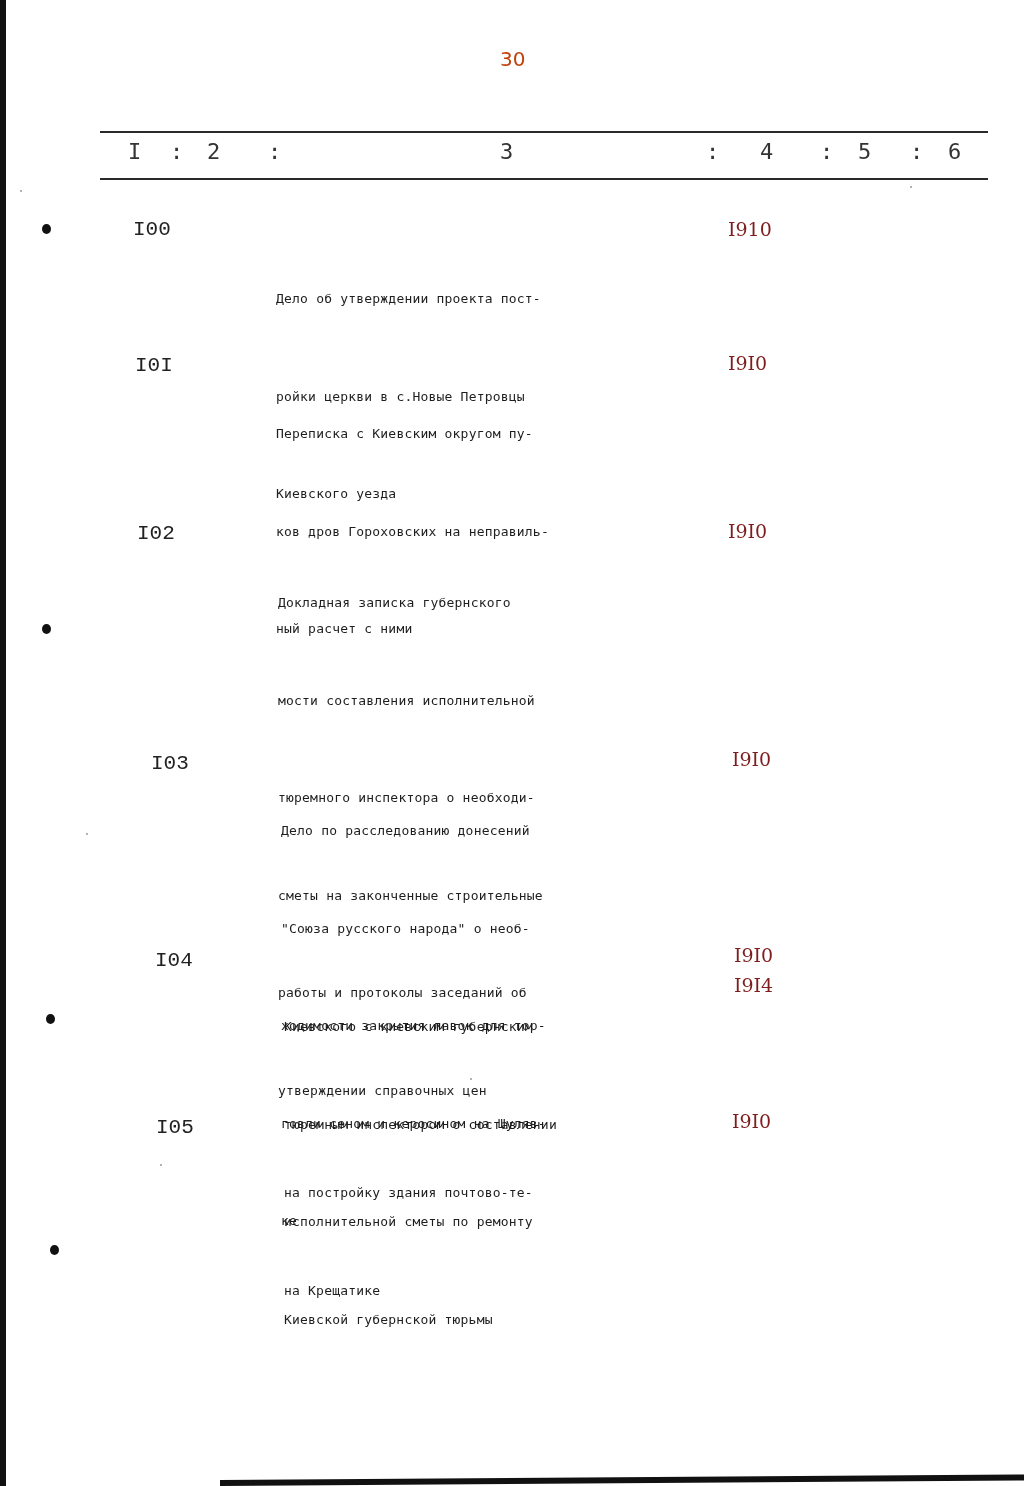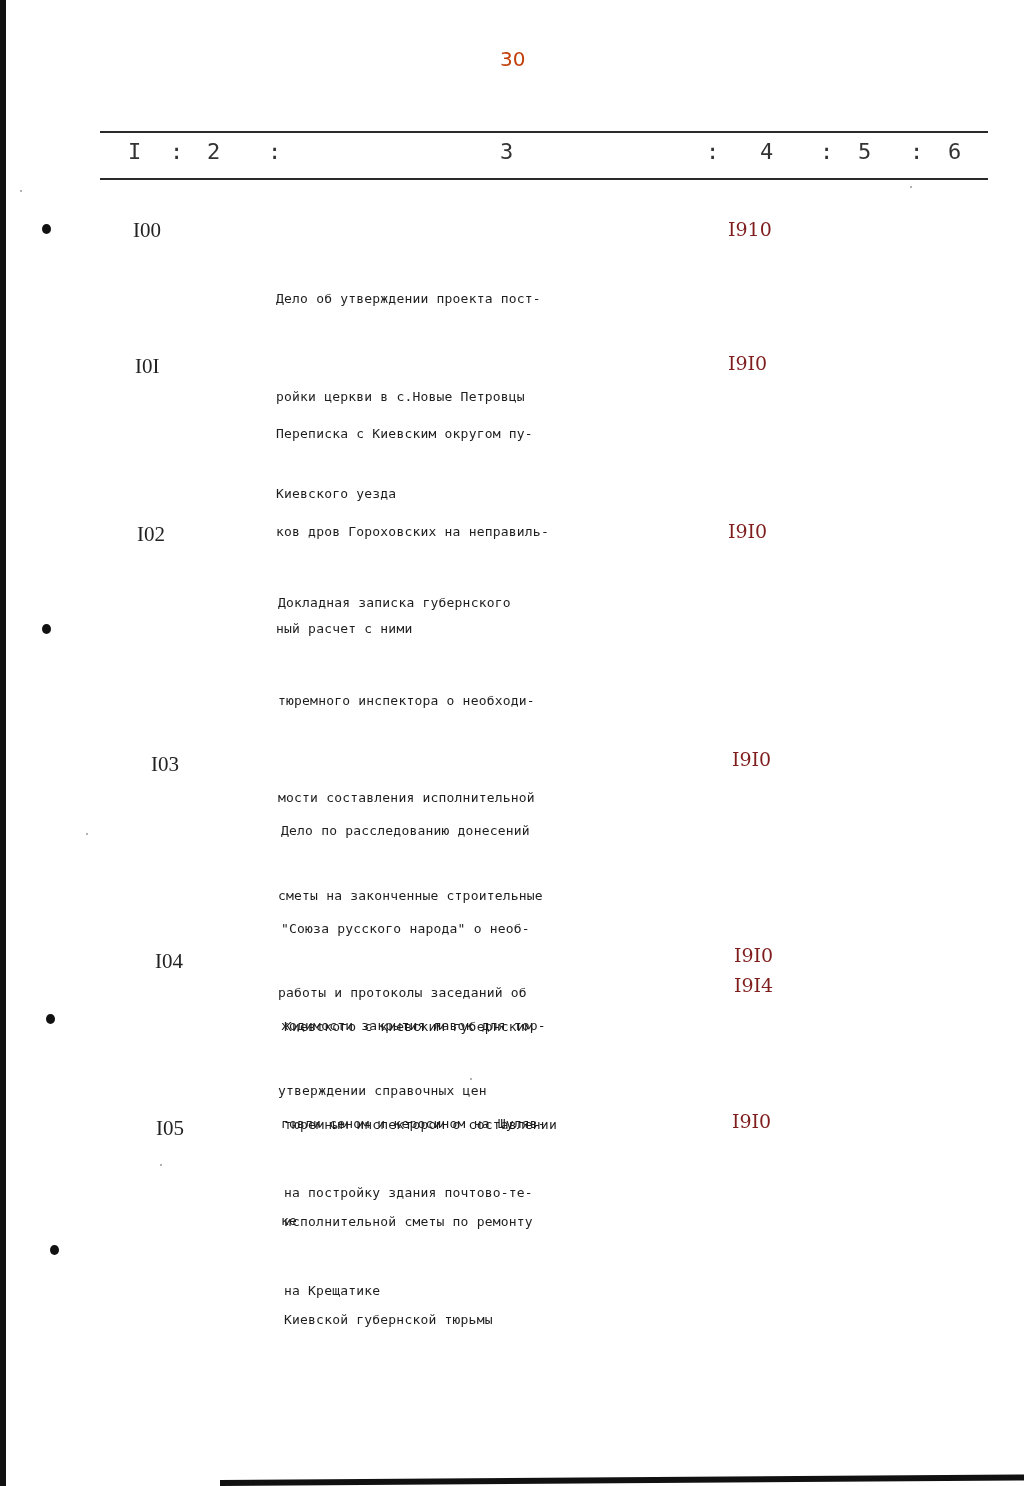--- a/index.html
+++ b/index.html
@@ -31,21 +31,21 @@
       background: #2a2a2a;
     }
     .rule.top { top: 131px; }
     .rule.bottom { top: 178px; }
     .header-cell {
       position: absolute; top: 139px;
       font-size: 22px; color: #333;
     }
     .entry-num {
       position: absolute;
-      font-family: Liberation Serif, serif;
+      font-family: Liberation Mono, monospace;
       font-size: 21px; color: #222;
     }
     .entry-text {
       position: absolute;
       font-size: 13px; line-height: 32.5px;
       color: #1e1e1e;
       white-space: pre;
       letter-spacing: 0.2px;
     }
     .entry-year {
@@ -106,22 +106,22 @@
   </div>
   <div class="entry-year" style="left:728px; top:348px">
     <div>I9I0</div>
   </div>
 </div>
 
 <div>
   <span class="entry-num" style="left:137px; top:522px">I02</span>
   <div class="entry-text" style="left:278px; top:522px">
     <div>Докладная записка губернского</div>
+    <div>мости составления исполнительной</div>
     <div>тюремного инспектора о необходи-</div>
-    <div>мости составления исполнительной</div>
     <div>сметы на законченные строительные</div>
     <div>работы и протоколы заседаний об</div>
     <div>утверждении справочных цен</div>
   </div>
   <div class="entry-year" style="left:728px; top:516px">
     <div>I9I0</div>
   </div>
 </div>
 
 <div>

